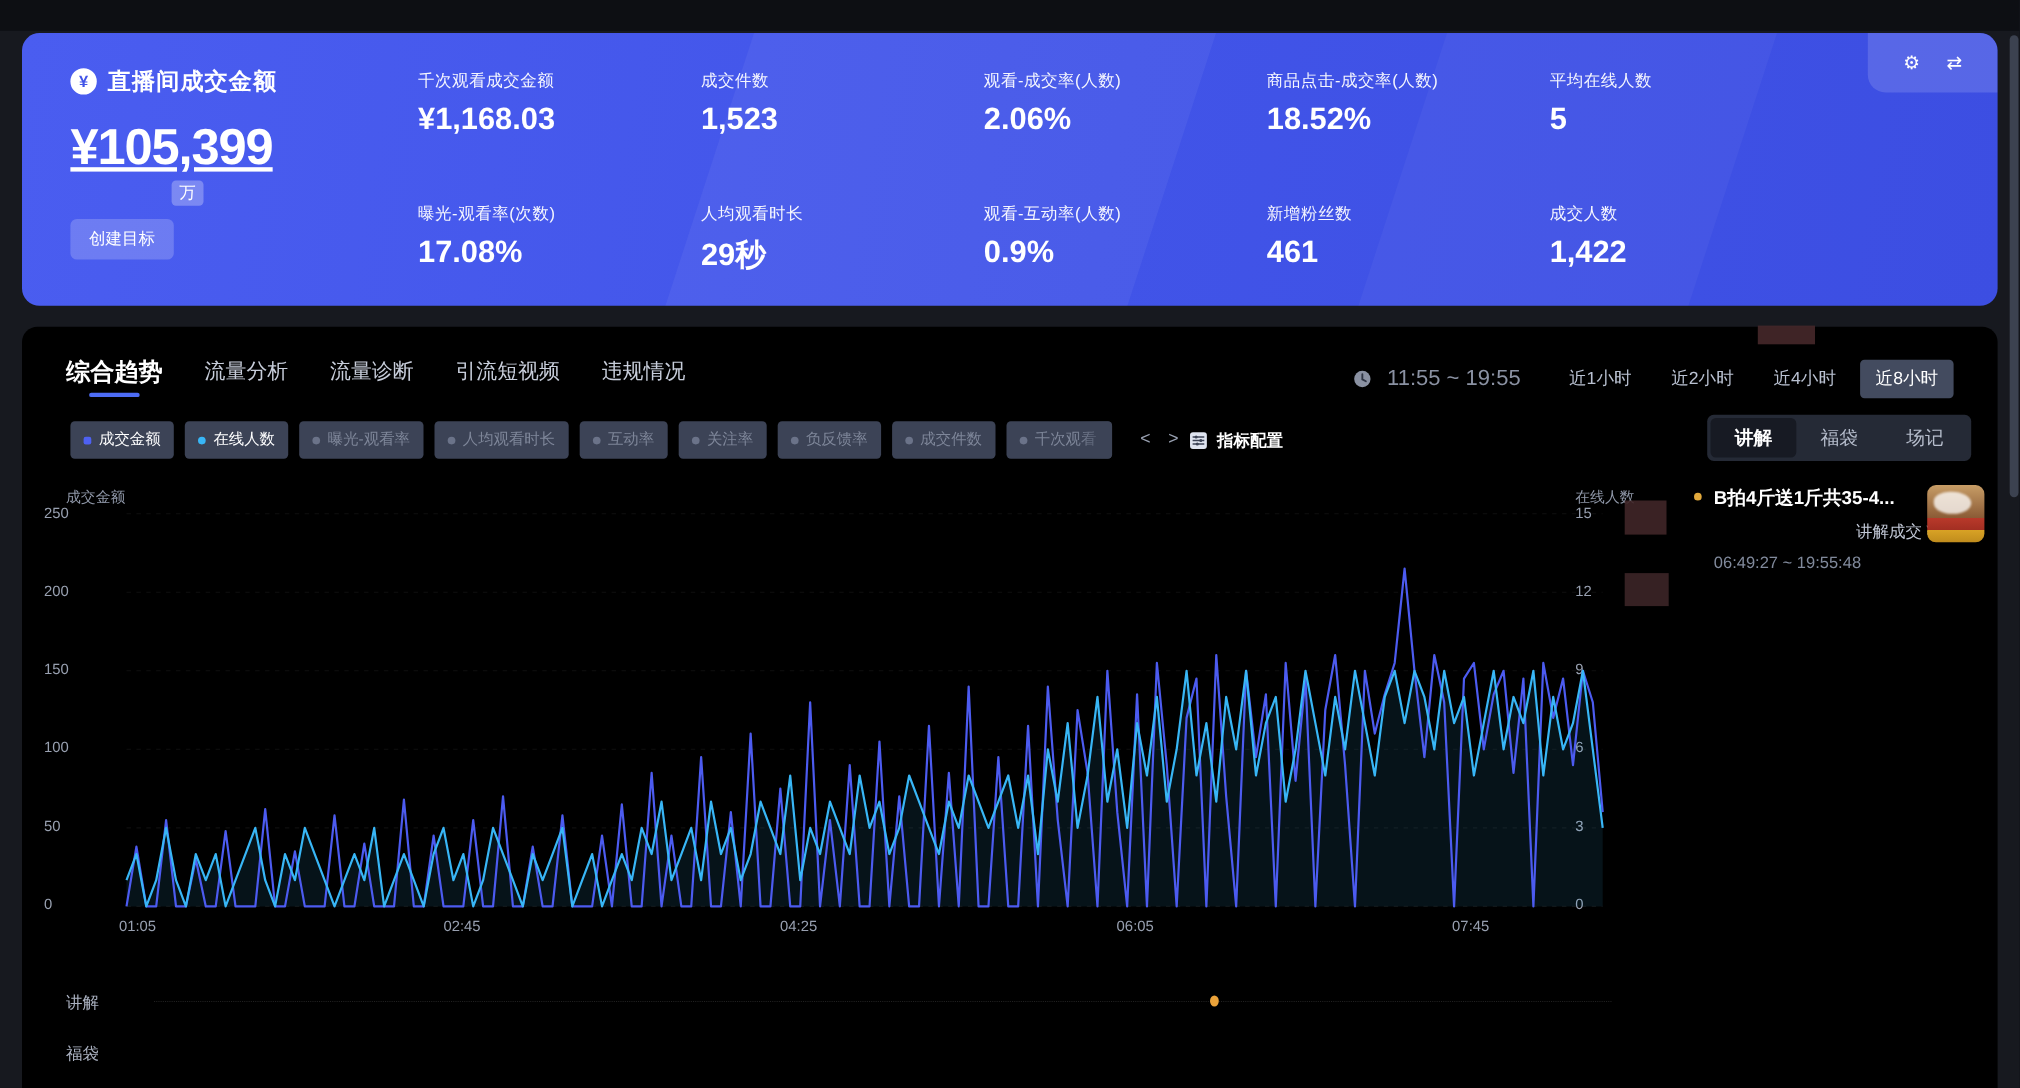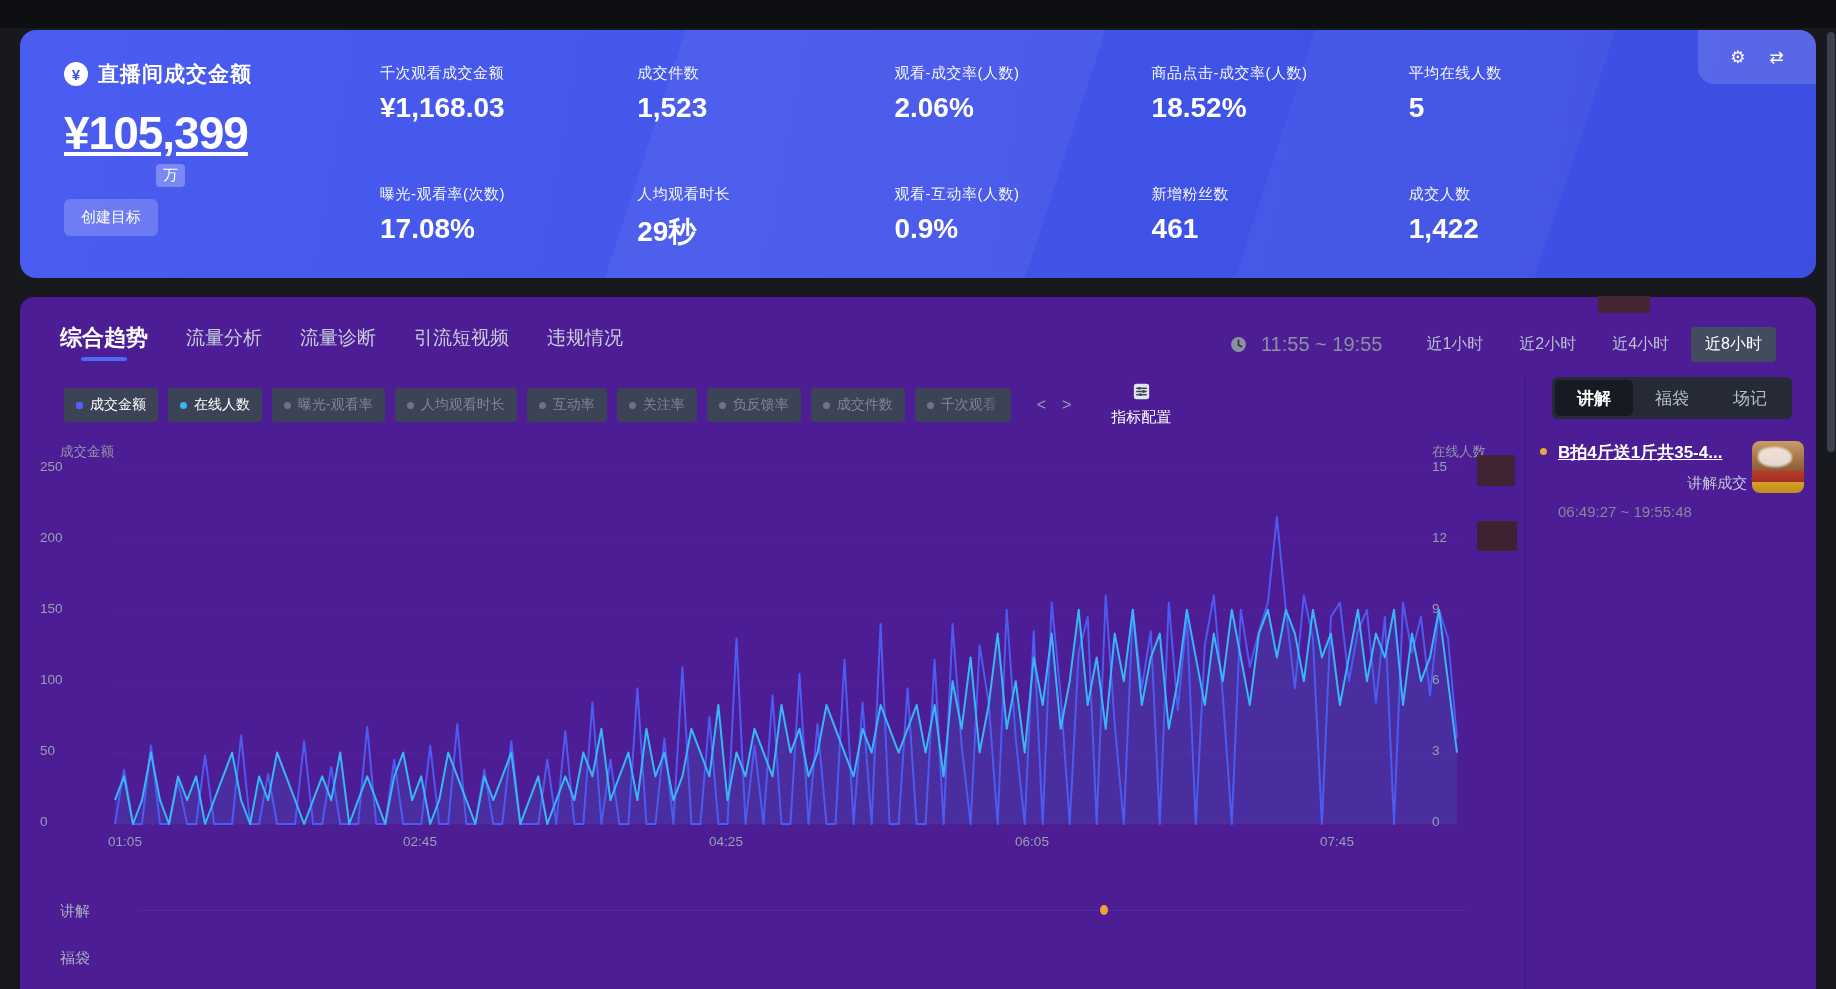--- a/index.html
+++ b/index.html
@@ -30,21 +30,21 @@
     grid-template-columns:repeat(5,1fr); grid-template-rows:auto auto; row-gap:34px; color:#fff; }
   .metric .m-label { font-size:15px; color:rgba(255,255,255,0.95); letter-spacing:0.5px; }
   .metric .m-value { margin-top:9px; font-size:28px; font-weight:bold; letter-spacing:0; }
   .corner-box { position:absolute; right:0; top:0; width:118px; height:54px;
     background:rgba(255,255,255,0.14); border-radius:0 16px 0 16px;
     display:flex; align-items:center; justify-content:center; gap:24px; color:#fff; }
   .corner-box .ic { font-size:17px; cursor:pointer; line-height:1; }
 
   
   .panel { position:absolute; left:20px; top:297px; width:1796px; height:692px;
-    background:#4c1d95; border-radius:14px 14px 0 0; }
+    background:#000000; border-radius:14px 14px 0 0; }
 
   .tabs-row { position:absolute; left:40px; top:26px; display:flex; align-items:flex-end; gap:38px; }
   .tab { font-size:19px; color:#c7cdda; cursor:pointer; padding-bottom:10px; }
   .tab.active { font-size:22px; font-weight:bold; color:#fff; position:relative; padding-bottom:8px; }
   .tab.active::after { content:""; position:absolute; left:50%; transform:translateX(-50%);
     bottom:0; width:46px; height:4px; border-radius:2px; background:#4d6cf5; }
 
   .range-row { position:absolute; right:40px; top:30px; display:flex; align-items:center; gap:8px; }
   .clock-ic { width:17px; height:17px; margin-right:6px; }
   .range-text { font-size:20px; color:#8a91a2; margin-right:22px; }
@@ -56,22 +56,22 @@
     padding:8px 12px; font-size:14px; color:#7e8699; cursor:pointer; white-space:nowrap; }
   .chip.sel { color:#fff; }
   .chip .dot { width:7px; height:7px; border-radius:50%; background:#6b7389; flex:none; }
   .chip .dot.blue { background:#4e61f2; border-radius:2px; }
   .chip .dot.cyan { background:#38b6f6; }
   .chip.truncated { width:96px; overflow:hidden; position:relative; }
   .chip.truncated .fade { position:absolute; right:0; top:0; bottom:0; width:34px;
     background:linear-gradient(to right, rgba(60,67,86,0), #3c4356); }
   .pager { display:flex; gap:16px; margin-left:16px; color:#9aa2b3; font-size:16px; }
   .pager span { cursor:pointer; }
-  .config-btn { display:flex; align-items:center; gap:8px; margin-left:30px; color:#fff;
-    font-size:15px; font-weight:normal; cursor:pointer;flex-direction:column; }
+  .config-btn { display:flex; align-items:center; gap:8px; color:#fff;
+    font-size:15px; font-weight:bold; cursor:pointer; }
 
   
   .axis-label { position:absolute; font-size:13.5px; color:#8f97a8; }
   .tick { position:absolute; font-size:13.5px; color:#98a0b0; }
   .tick.left { width:58px; left:20px; }
   .tick.right { left:1412px; text-align:left; }
   .chart-svg { position:absolute; left:95px; top:170px; width:1342px; height:357px; overflow:visible; }
   .x-label { position:absolute; top:537px; font-size:13.5px; color:#98a0b0; transform:translateX(-50%); }
 
   .bottom-row-label { position:absolute; left:40px; font-size:15px; color:#aab1c0; }
@@ -82,21 +82,21 @@
   .sidebar { position:absolute; left:1505px; top:78px; width:291px; bottom:0;
     border-left:1px solid rgba(0,0,0,0.18); }
   .seg { position:absolute; left:26px; top:2px; width:240px; height:42px; background:#252a36;
     border-radius:6px; display:flex; padding:3px; }
   .seg-tab { flex:1; display:flex; align-items:center; justify-content:center; font-size:17px;
     color:#b6bdcc; cursor:pointer; border-radius:5px; }
   .seg-tab.active { background:#171a23; color:#fff; font-weight:bold; }
   .side-item { position:absolute; left:14px; top:66px; width:264px; cursor:pointer; }
   .side-dot { position:absolute; left:0; top:7px; width:7px; height:7px; border-radius:50%; background:#e2a93c; }
   .side-title { margin-left:18px; width:200px; font-size:17px; font-weight:bold; color:#fff;
-    white-space:nowrap; overflow:hidden;text-decoration:underline; }
+    white-space:nowrap; overflow:hidden; }
   .side-sub { margin:10px 0 0 18px; font-size:15px; color:#c2c8d6;text-align:right; }
   .side-time { margin:10px 0 0 18px; font-size:15px; color:#818a9c; }
   .thumb { position:absolute; right:0; top:0; width:52px; height:52px; border-radius:8px; overflow:hidden;
     background:linear-gradient(180deg,#c79d66 0%,#8a5a35 58%,#b8392a 58%,#a32f22 78%,#d9a325 78%,#c08c1d 100%); }
   .thumb::after { content:""; position:absolute; left:6px; top:6px; width:34px; height:20px;
     background:rgba(255,255,255,0.75); border-radius:45% 55% 50% 50%; filter:blur(1px); }
 
   
   .artifact { position:absolute; opacity:0.9; }
   .scroll-thumb { position:absolute; left:1827px; width:8px; border-radius:4px; background:#3c4250; }

